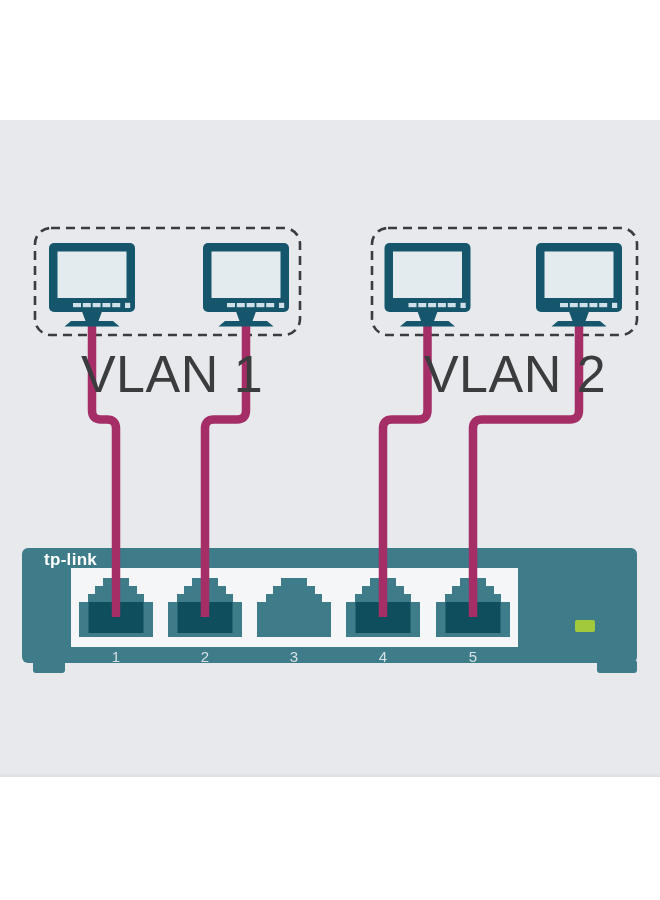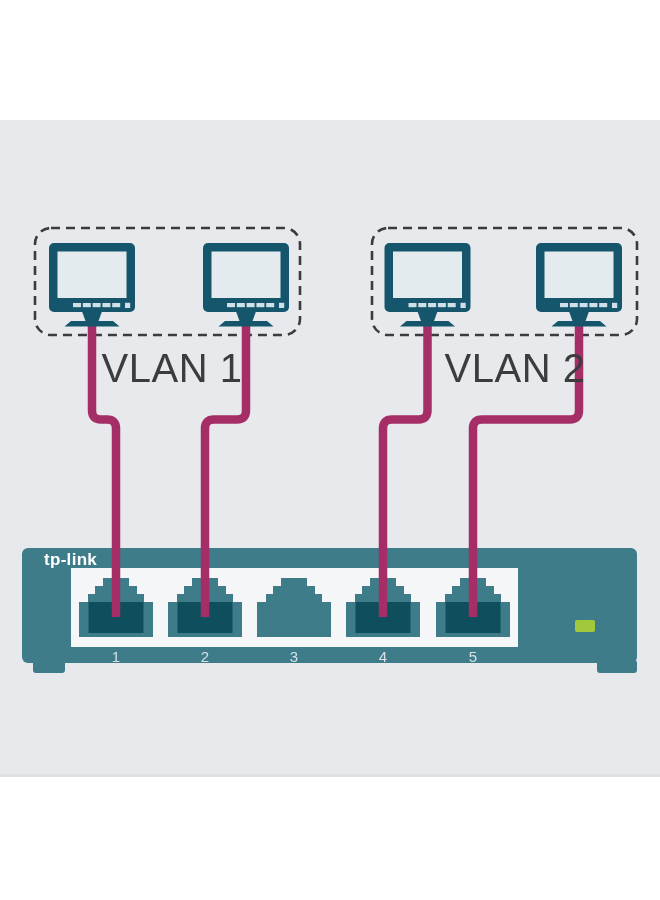--- a/index.html
+++ b/index.html
@@ -22,21 +22,21 @@
   .switch-face{fill:var(--switch-panel,#f4f6f7)}
   .port-shape{fill:var(--switch-body,#3e7c8a)}
   .port-inner{fill:var(--port-dark,#0f4e5d)}
   .led-fill{fill:var(--led,#a2c93b)}
   .m-frame{fill:var(--monitor,#16566c)}
   .m-screen{fill:var(--monitor-screen,#e3ebef)}
   .m-detail{fill:var(--monitor-detail,#cfe0e8)}
 
   .label-vlan{
     position:absolute;top:348px;transform:translateX(-50%);
-    font-size:40px;line-height:1;letter-spacing:.5px;white-space:nowrap;
+    font-size:52px;line-height:1;letter-spacing:.5px;white-space:nowrap;
     color:var(--outline,#3b3c3e);
   }
   .label-vlan.v1{left:172px}
   .label-vlan.v2{left:515px}
   .brand{
     position:absolute;left:44px;top:551px;
     font-size:17px;font-weight:bold;line-height:1;letter-spacing:.3px;
     color:var(--logo,#ffffff);
     text-align:center;
   }

